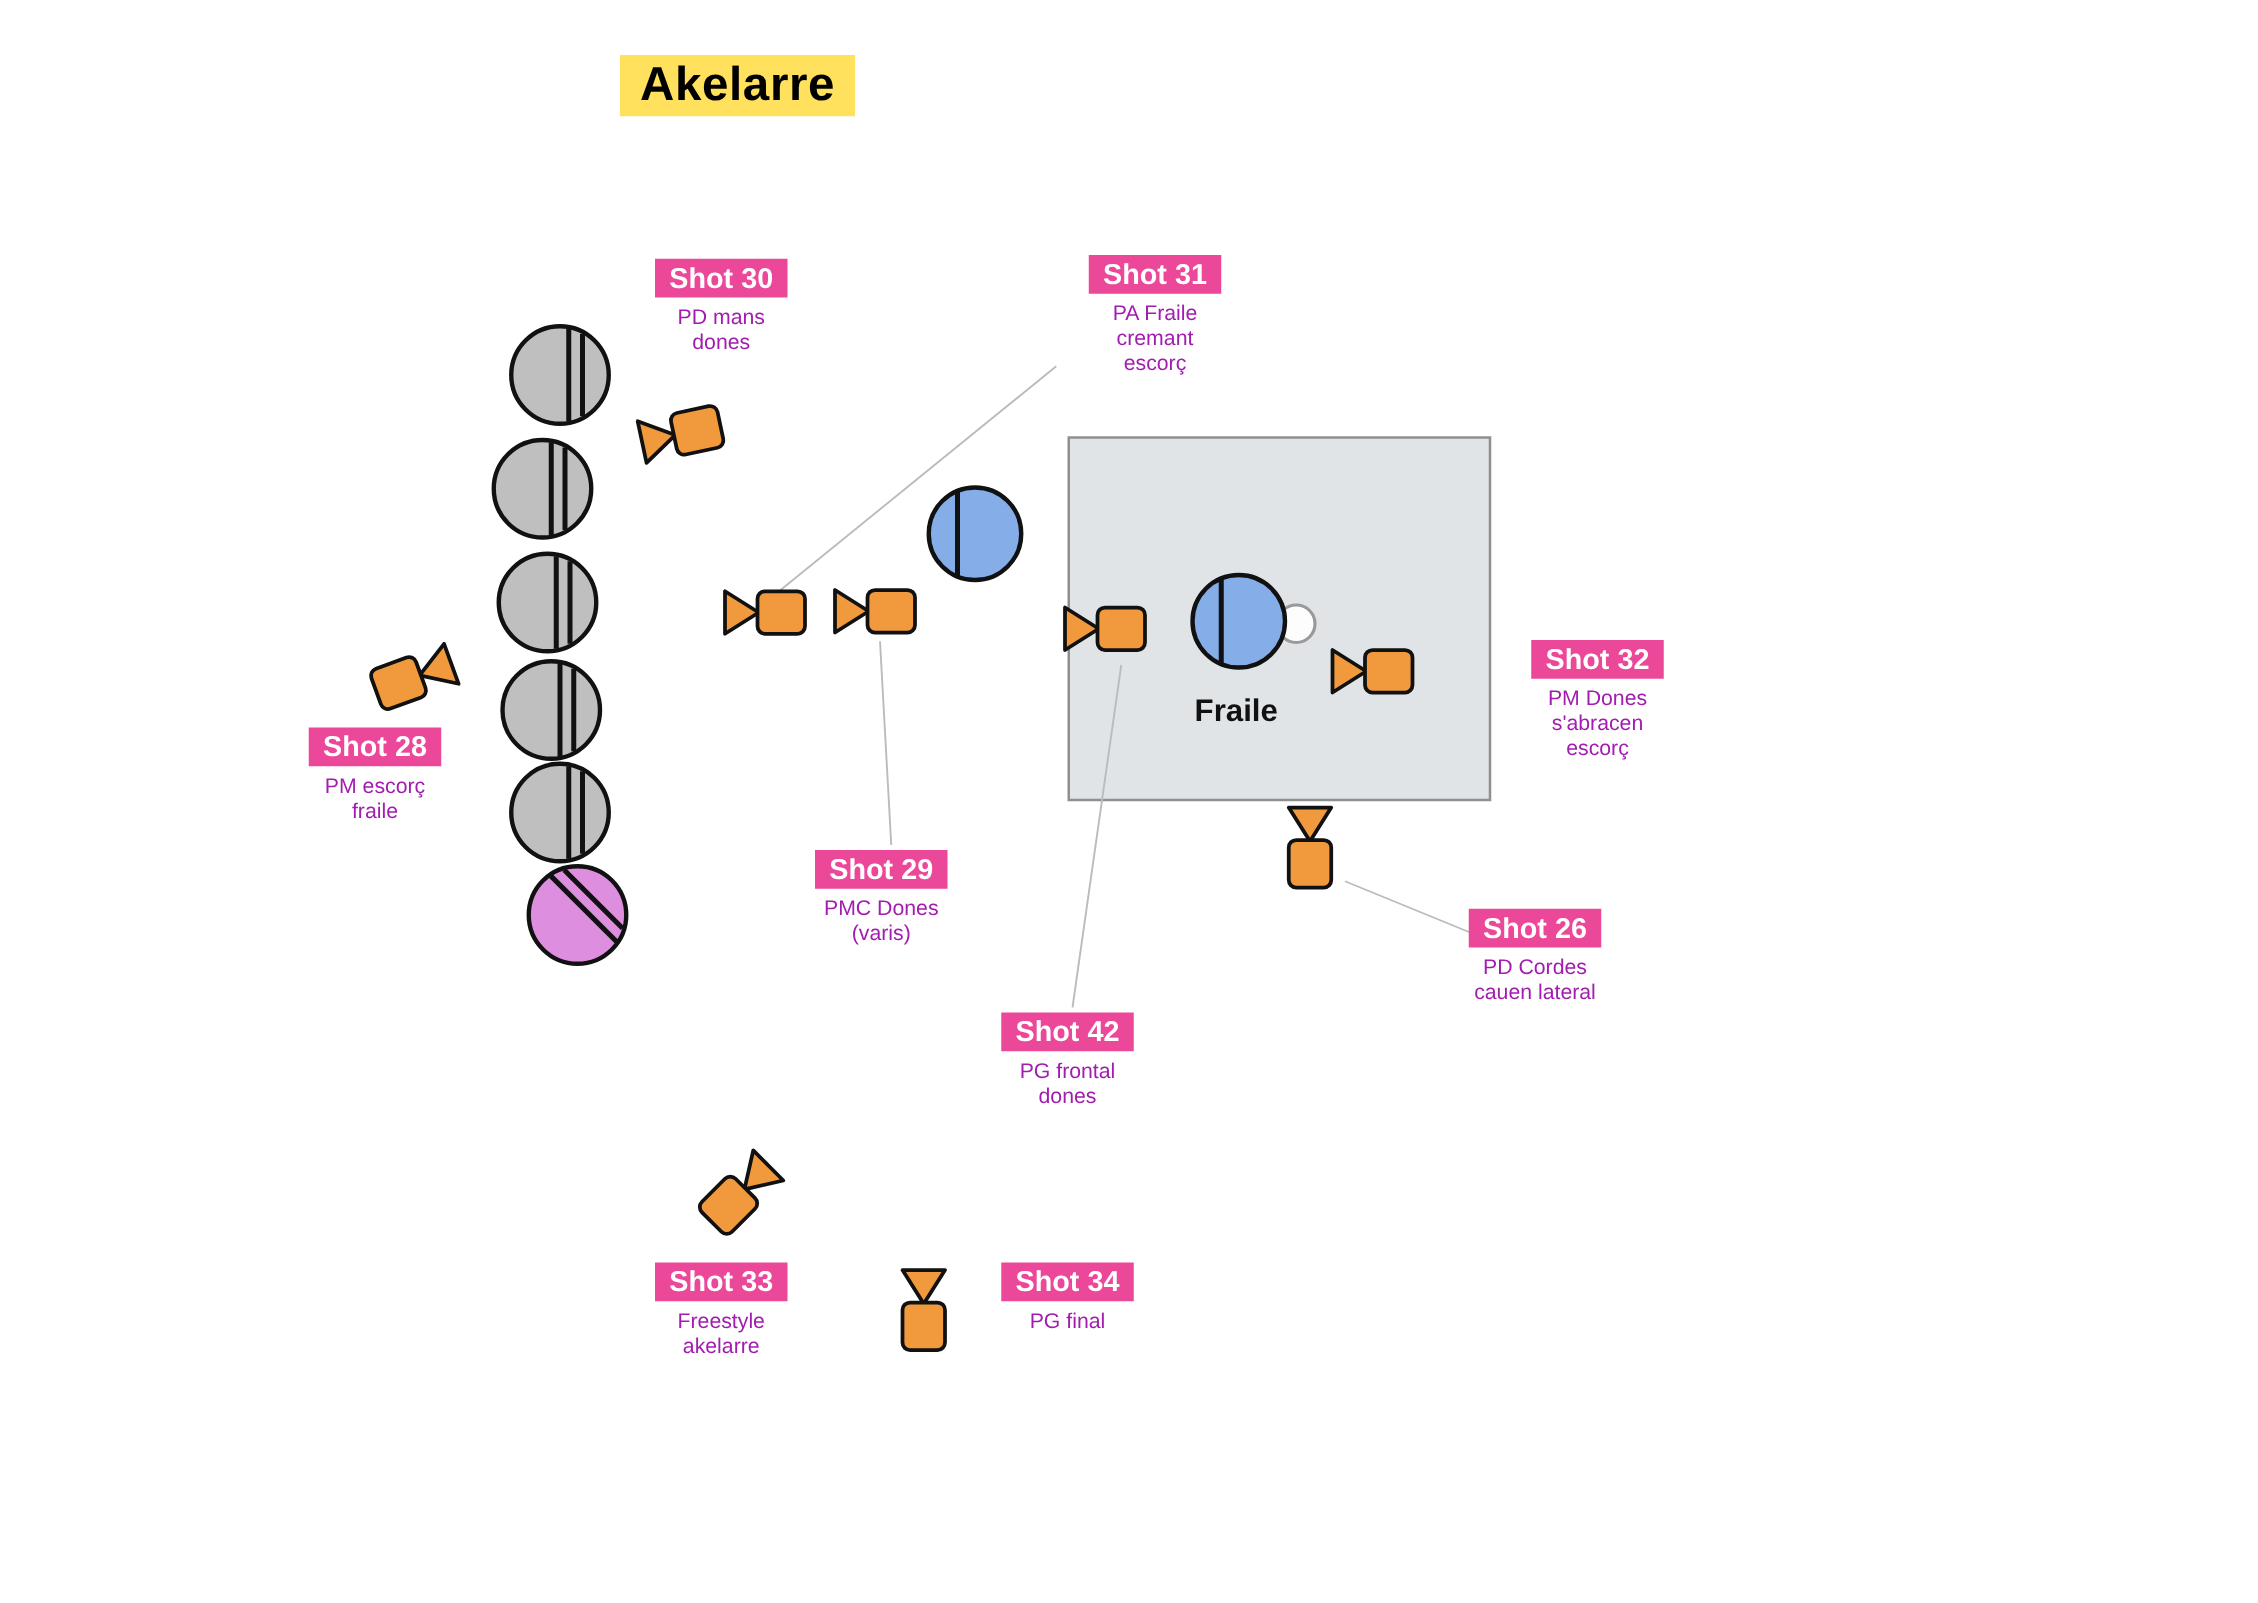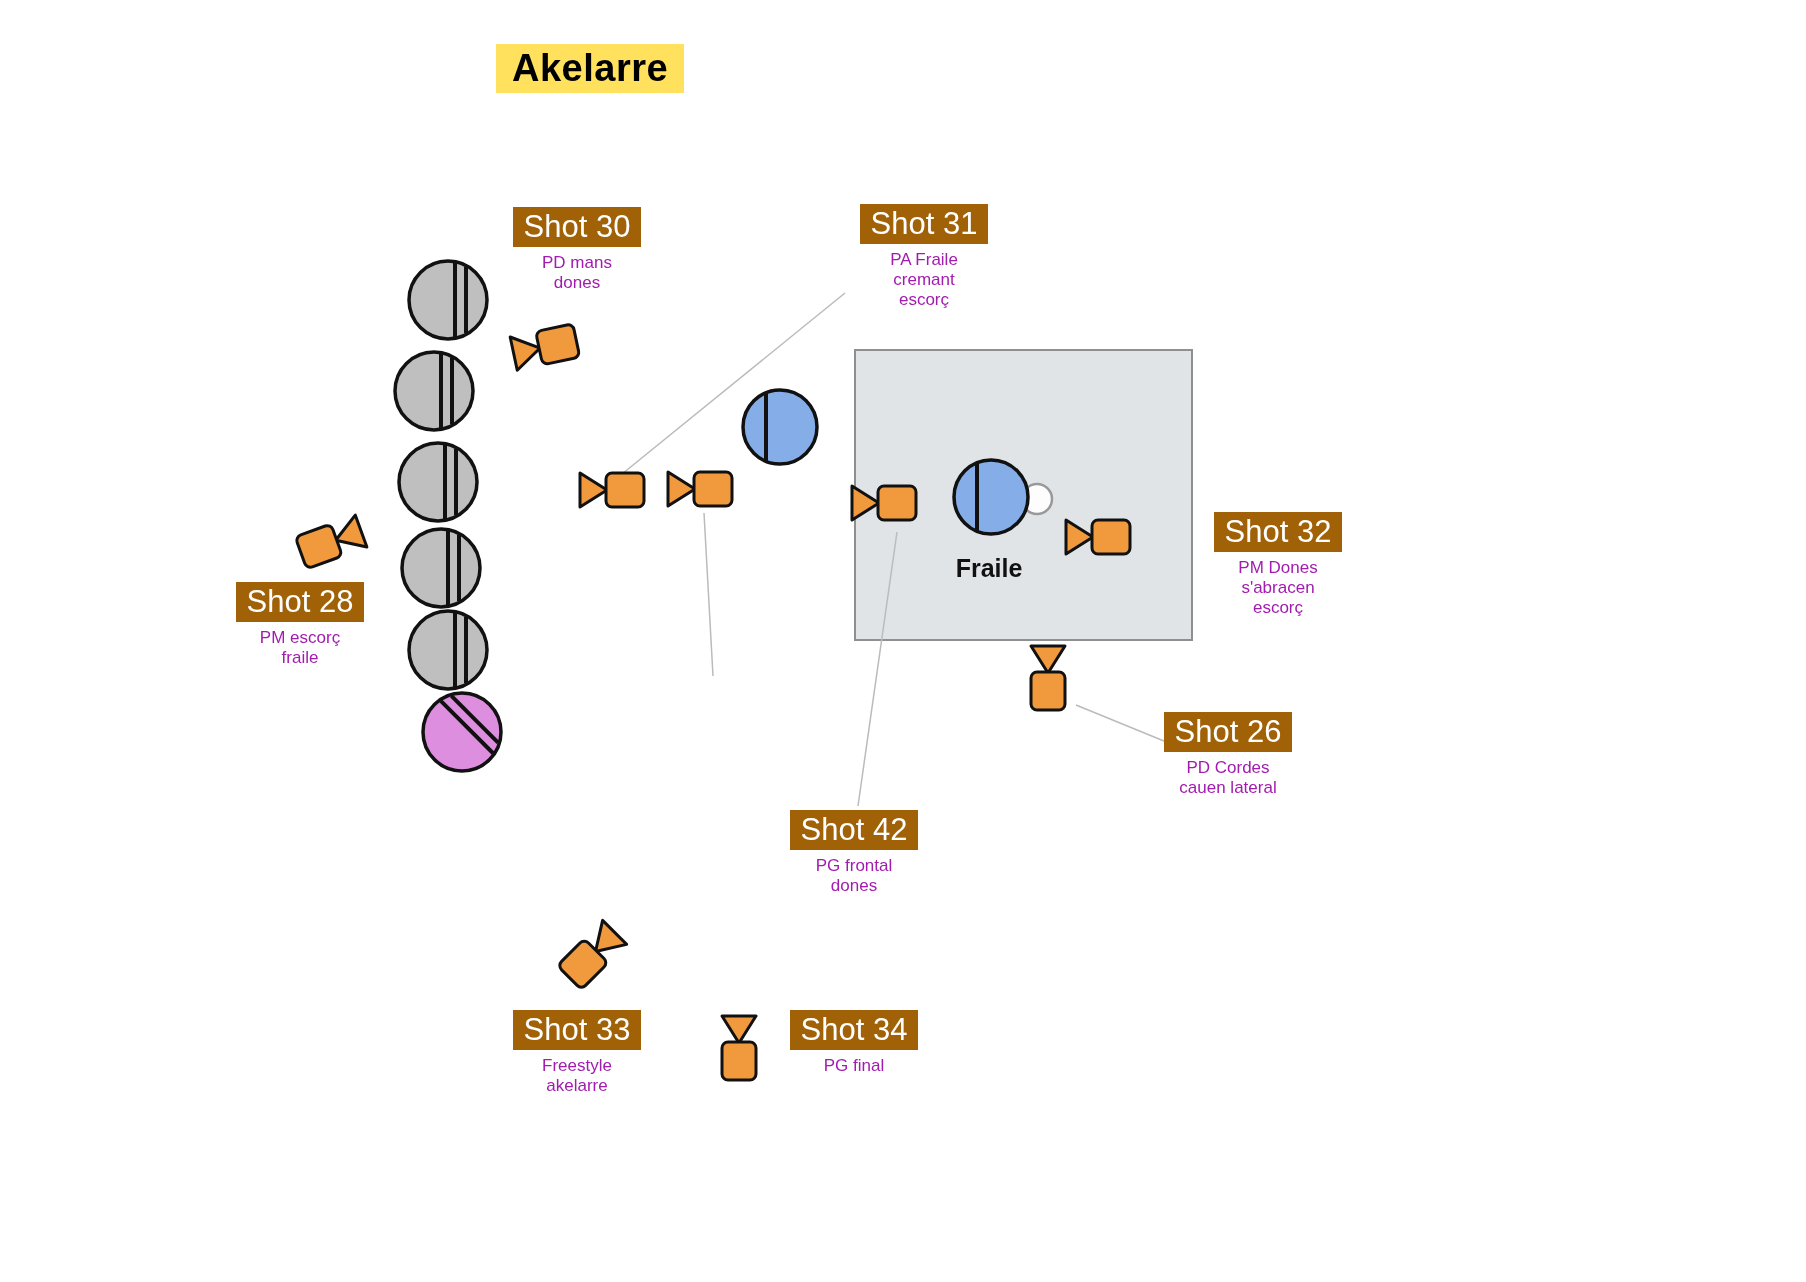--- a/index.html
+++ b/index.html
@@ -27,24 +27,24 @@
     padding: 3px 16px;
     letter-spacing: 0.5px;
   }
   .shot {
     position: absolute;
     width: 190px;
     text-align: center;
   }
   .shot .badge {
     display: inline-block;
-    background: #a16207;
+    background: #ec4899;
     color: #ffffff;
-    font-weight: normal;
-    font-size: 31px;
+    font-weight: bold;
+    font-size: 23px;
     padding: 2px 11px;
   }
   .shot .caption {
     margin-top: 6px;
     color: #a21caf;
     font-size: 17px;
     line-height: 1.18;
     white-space: pre-line;
   }
   .zone-label {
@@ -122,29 +122,34 @@
 cremant
 escorç</div>
   </div>
 
   <div class="shot" style="left:205px; top:582px;">
     <span class="badge">Shot 28</span>
     <div class="caption">PM escorç
 fraile</div>
   </div>
 
+  <div class="shot" style="left:610px; top:680px;">
+    <span class="badge">Shot 29</span>
+    <div class="caption">PMC Dones
+(varis)</div>
+  </div>
 
   <div class="shot" style="left:1183px; top:512px;">
     <span class="badge">Shot 32</span>
     <div class="caption">PM Dones
 s'abracen
 escorç</div>
   </div>
 
-  <div class="shot" style="left:1133px; top:712px;">
+  <div class="shot" style="left:1133px; top:727px;">
     <span class="badge">Shot 26</span>
     <div class="caption">PD Cordes
 cauen lateral</div>
   </div>
 
   <div class="shot" style="left:759px; top:810px;">
     <span class="badge">Shot 42</span>
     <div class="caption">PG frontal
 dones</div>
   </div>

